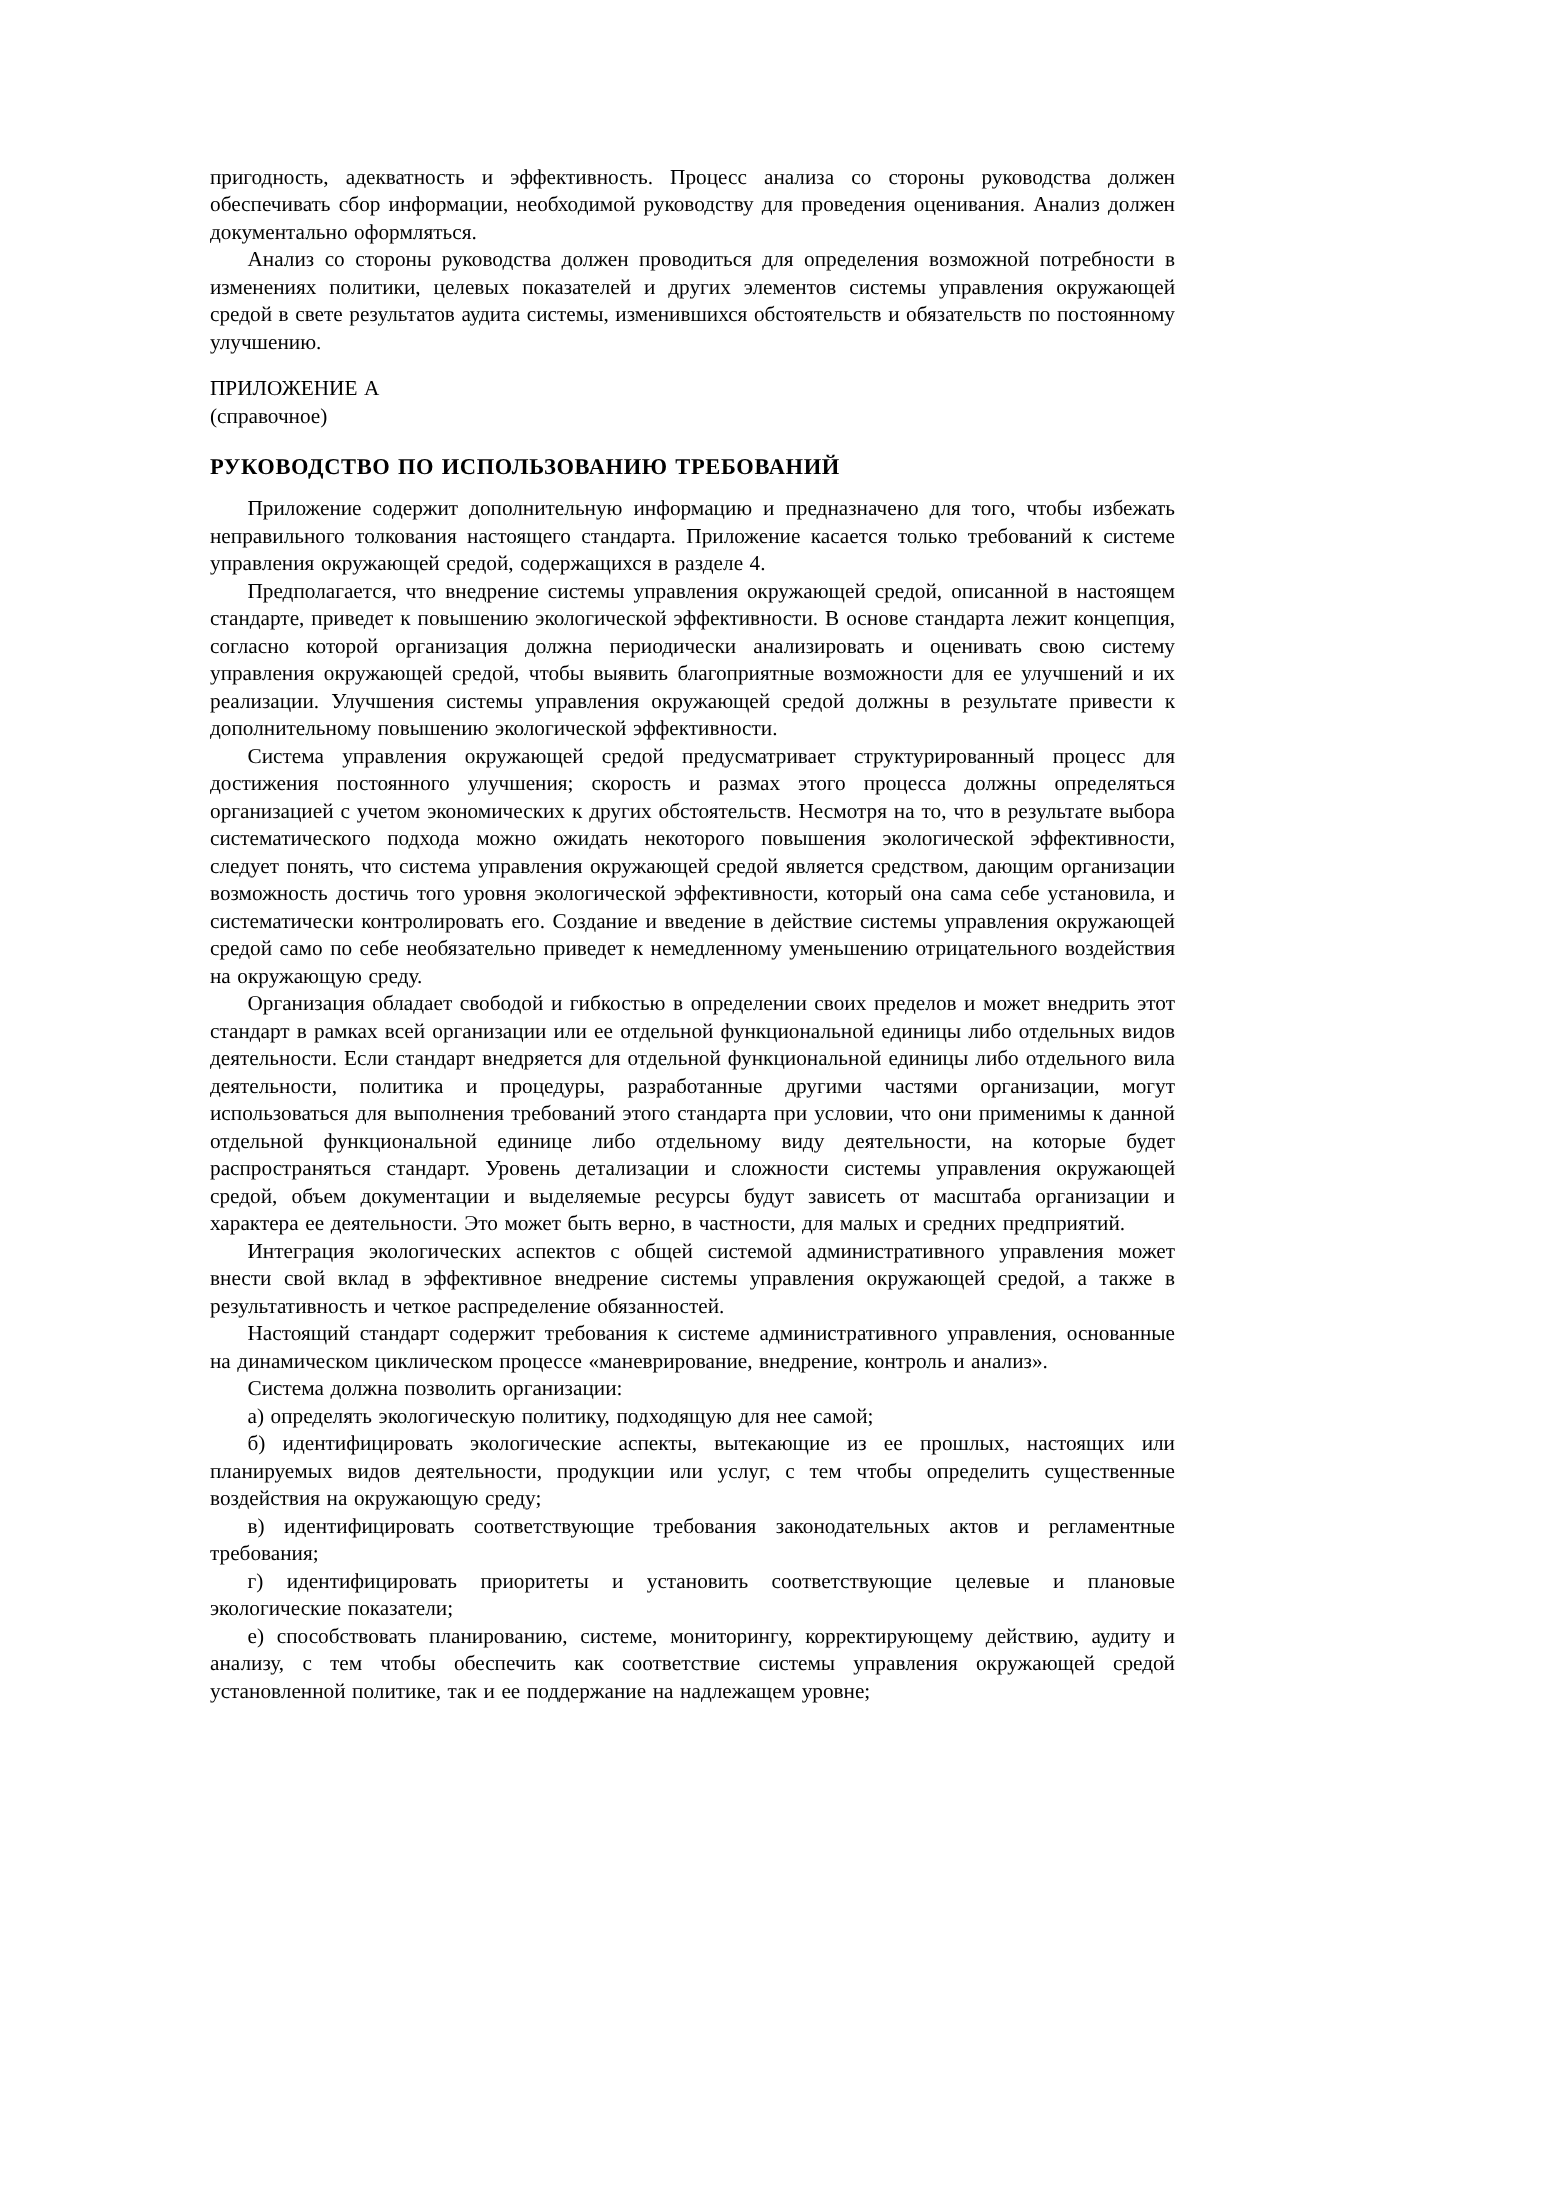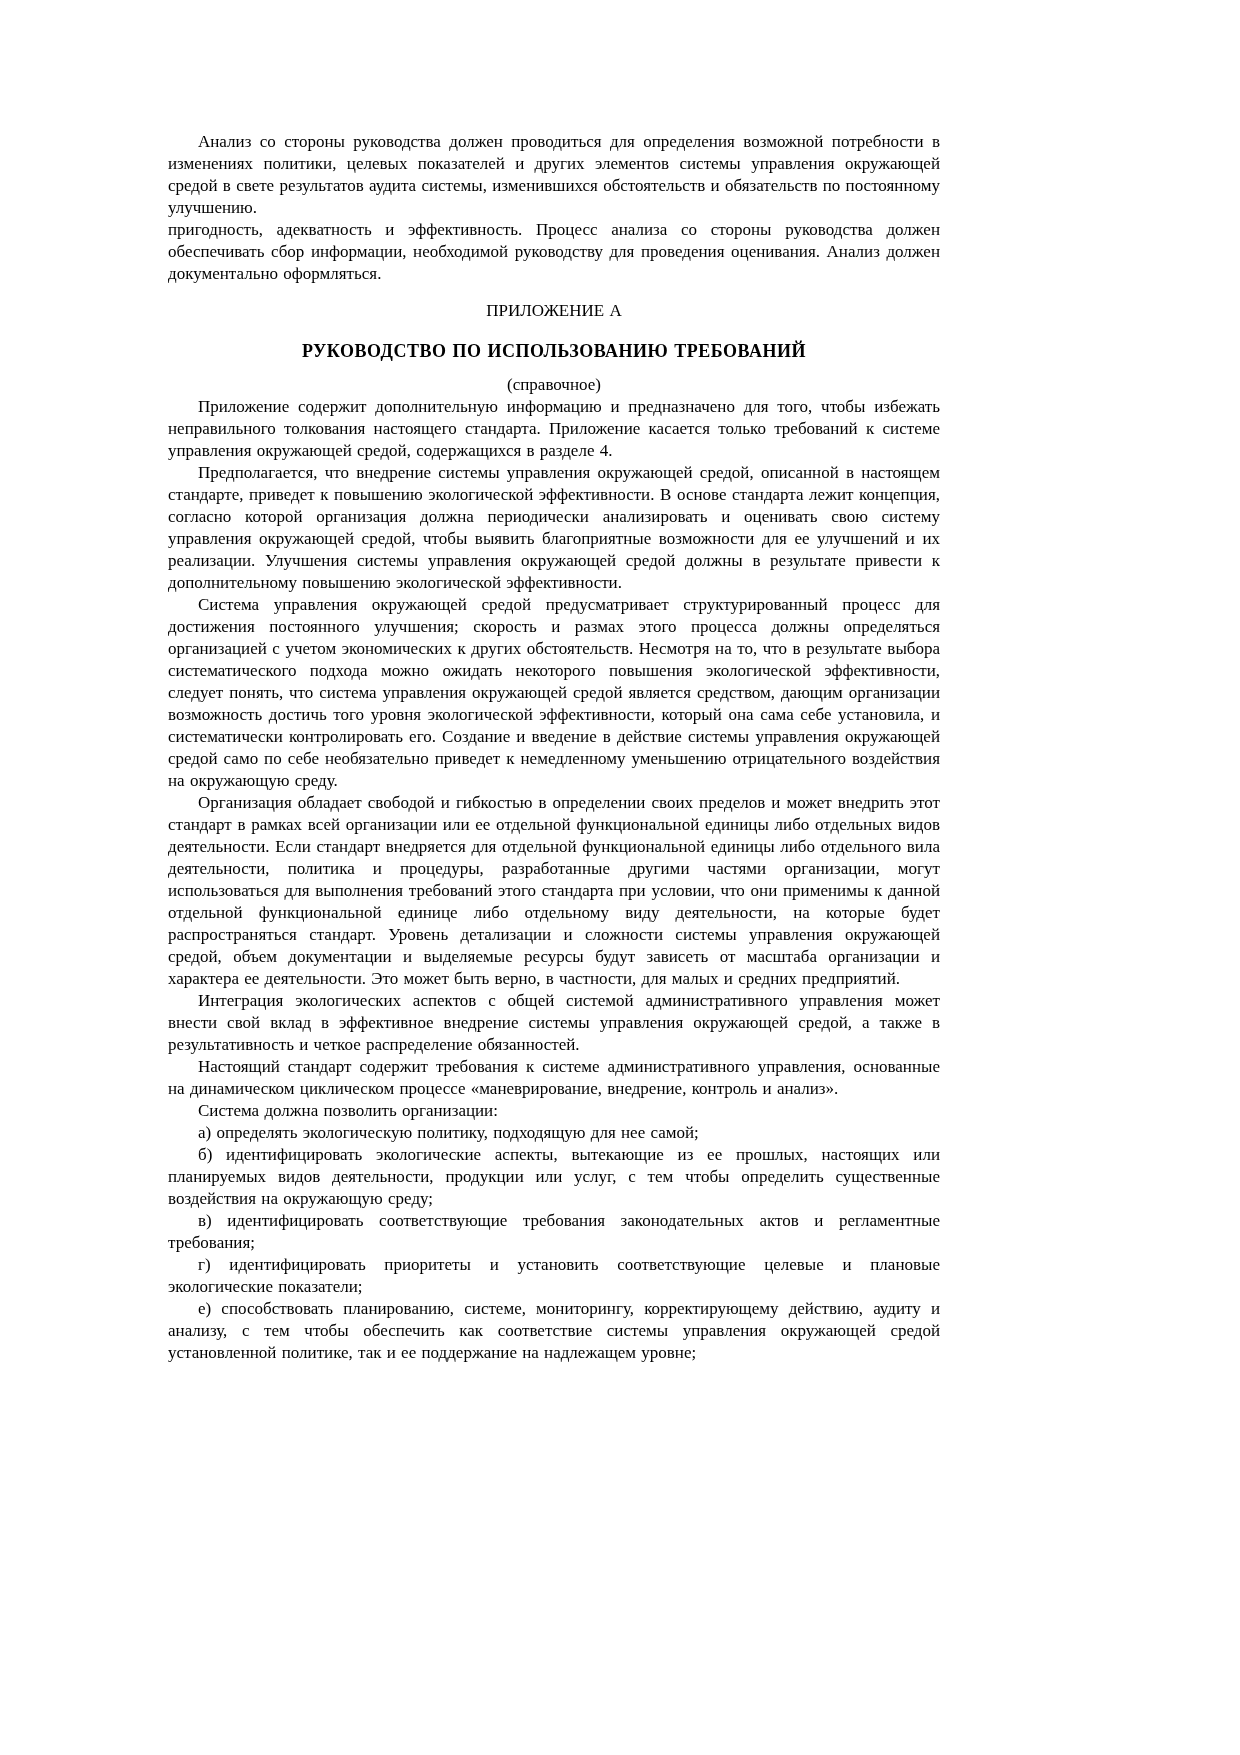--- a/index.html
+++ b/index.html
@@ -19,46 +19,46 @@
   }
   .doc-block {
     font-size: 17px;
     line-height: 22px;
     text-align: justify;
     text-indent: 30px;
     word-spacing: 1px;
   }
   .no-indent { text-indent: 0; }
   .center {
-    text-align: center;
+    text-align: left;
     text-indent: 0;
   }
   .bold { font-weight: bold; }
   .appendix-heading { margin-top: 15px; }
   .section-title {
     margin-top: 18px;
     margin-bottom: 12px;
     font-size: 18px;
     letter-spacing: 0.5px;
   }
 </style>
 </head>
 <body>
 
 <div class="page">
 
+  <p class="doc-block no-indent">пригодность, адекватность и эффективность. Процесс анализа со стороны руководства должен обеспечивать сбор информации, необходимой руководству для проведения оценивания. Анализ должен документально оформляться.</p>
+
   <p class="doc-block">Анализ со стороны руководства должен проводиться для определения возможной потребности в изменениях политики, целевых показателей и других элементов системы управления окружающей средой в свете результатов аудита системы, изменившихся обстоятельств и обязательств по постоянному улучшению.</p>
-
-  <p class="doc-block no-indent">пригодность, адекватность и эффективность. Процесс анализа со стороны руководства должен обеспечивать сбор информации, необходимой руководству для проведения оценивания. Анализ должен документально оформляться.</p>
 
   <p class="doc-block center appendix-heading">ПРИЛОЖЕНИЕ А</p>
 
+  <p class="doc-block center">(справочное)</p>
+
   <p class="doc-block center bold section-title">РУКОВОДСТВО ПО ИСПОЛЬЗОВАНИЮ ТРЕБОВАНИЙ</p>
-
-  <p class="doc-block center">(справочное)</p>
 
   <p class="doc-block">Приложение содержит дополнительную информацию и предназначено для того, чтобы избежать неправильного толкования настоящего стандарта. Приложение касается только требований к системе управления окружающей средой, содержащихся в разделе 4.</p>
 
 
   <p class="doc-block">Предполагается, что внедрение системы управления окружающей средой, описанной в настоящем стандарте, приведет к повышению экологической эффективности. В основе стандарта лежит концепция, согласно которой организация должна периодически анализировать и оценивать свою систему управления окружающей средой, чтобы выявить благоприятные возможности для ее улучшений и их реализации. Улучшения системы управления окружающей средой должны в результате привести к дополнительному повышению экологической эффективности.</p>
 
   <p class="doc-block">Система управления окружающей средой предусматривает структурированный процесс для достижения постоянного улучшения; скорость и размах этого процесса должны определяться организацией с учетом экономических к других обстоятельств. Несмотря на то, что в результате выбора систематического подхода можно ожидать некоторого повышения экологической эффективности, следует понять, что система управления окружающей средой является средством, дающим организации возможность достичь того уровня экологической эффективности, который она сама себе установила, и систематически контролировать его. Создание и введение в действие системы управления окружающей средой само по себе необязательно приведет к немедленному уменьшению отрицательного воздействия на окружающую среду.</p>
 
   <p class="doc-block">Организация обладает свободой и гибкостью в определении своих пределов и может внедрить этот стандарт в рамках всей организации или ее отдельной функциональной единицы либо отдельных видов деятельности. Если стандарт внедряется для отдельной функциональной единицы либо отдельного вила деятельности, политика и процедуры, разработанные другими частями организации, могут использоваться для выполнения требований этого стандарта при условии, что они применимы к данной отдельной функциональной единице либо отдельному виду деятельности, на которые будет распространяться стандарт. Уровень детализации и сложности системы управления окружающей средой, объем документации и выделяемые ресурсы будут зависеть от масштаба организации и характера ее деятельности. Это может быть верно, в частности, для малых и средних предприятий.</p>
 

